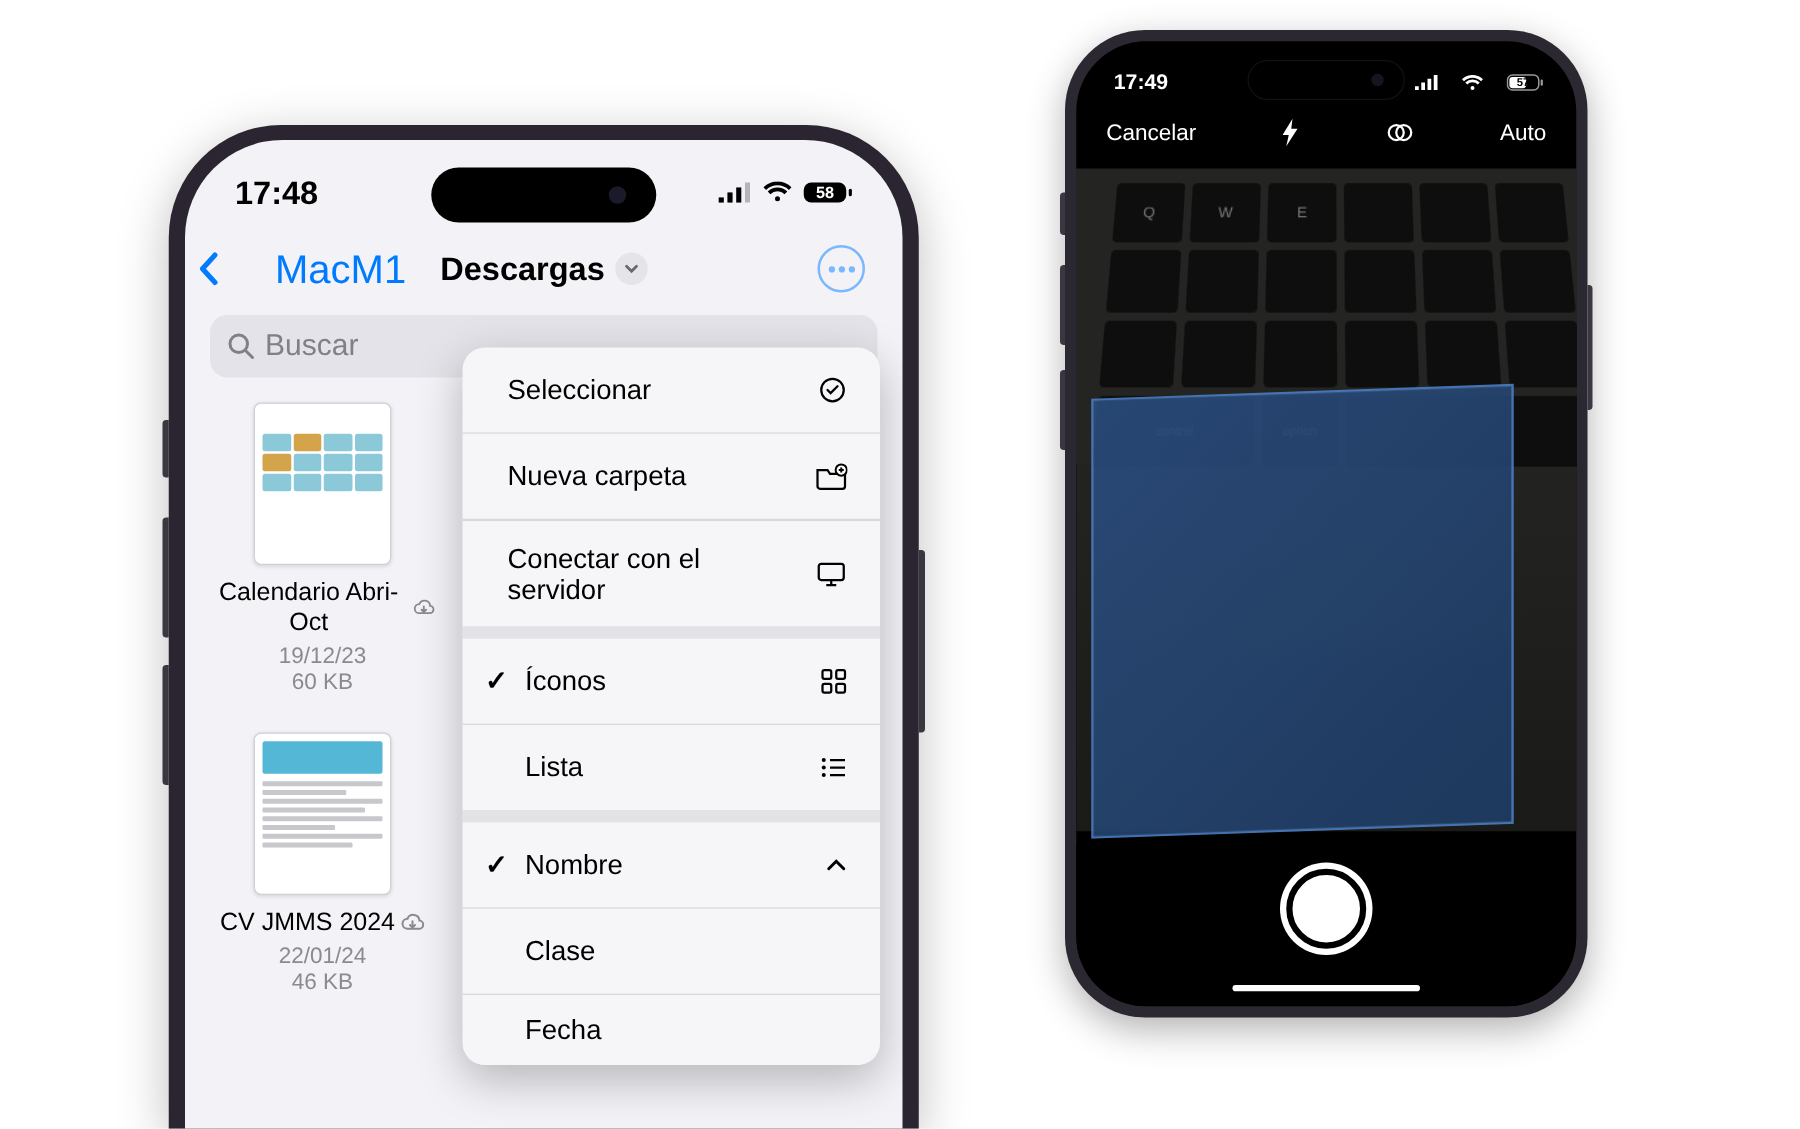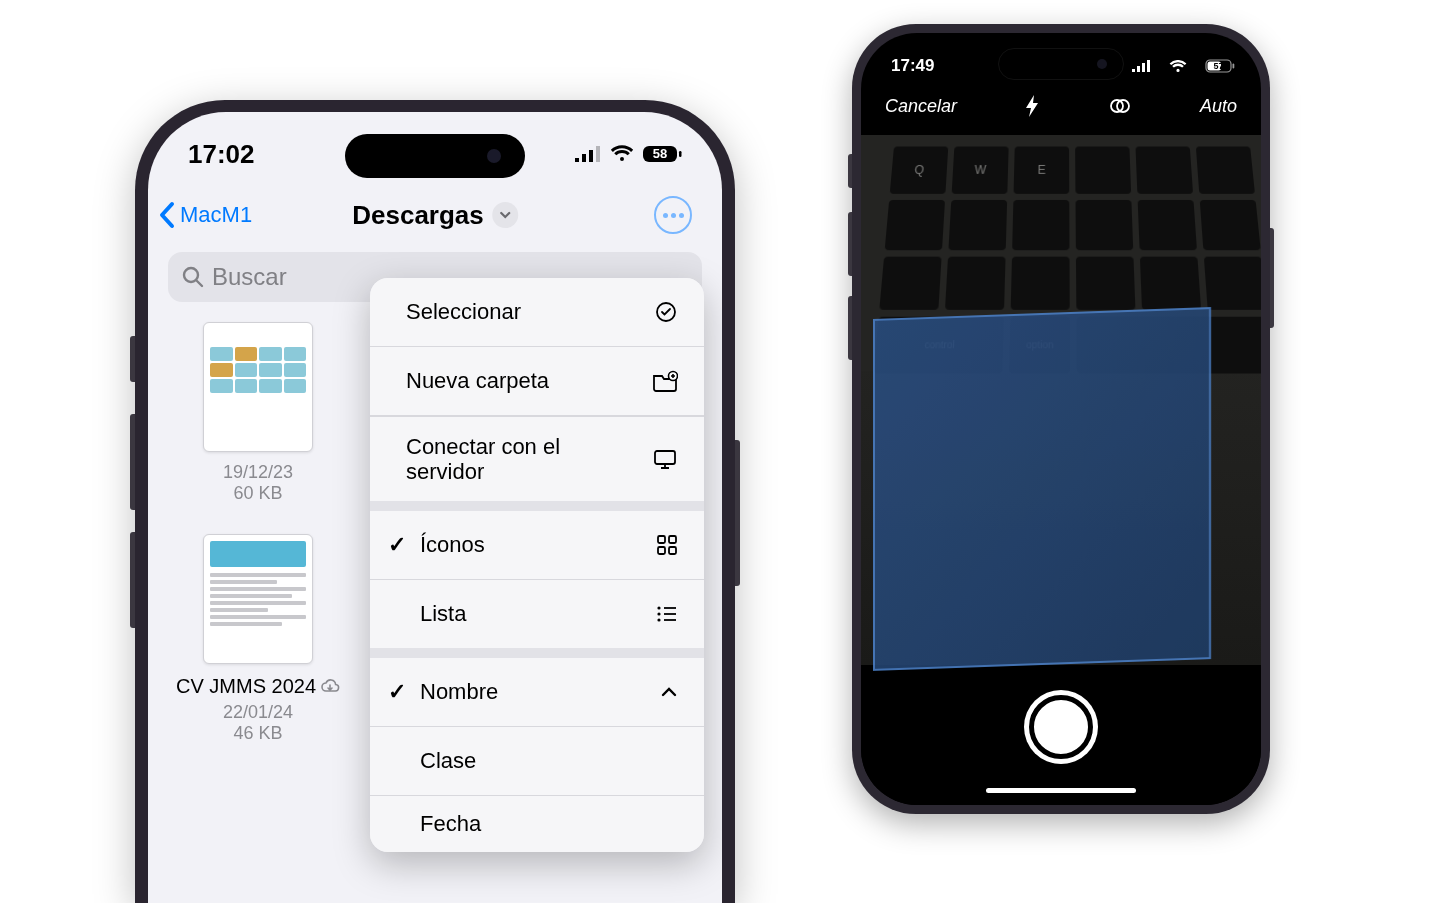--- a/index.html
+++ b/index.html
@@ -38,21 +38,21 @@
     .status1 {
       display:flex; justify-content:space-between; align-items:center;
       padding:14px 40px 0 40px; height:70px;
       font-size:26px; font-weight:600;
     }
     .status1-right { display:flex; align-items:center; gap:8px; }
     .nav1 {
       display:flex; align-items:center; justify-content:space-between;
       padding:6px 30px 0 10px; height:60px;
     }
-    .back1 { display:flex; align-items:center; color:#007aff; font-size:22px; cursor:pointer; }
+    .back1 { display:flex; align-items:center; color:#007aff; font-size:32px; cursor:pointer;gap:40px; }
     .title1 { position:absolute; left:50%; transform:translateX(-50%);
               display:flex; align-items:center; gap:8px; font-size:26px; font-weight:600; }
     .title1-chevron {
       width:26px; height:26px; border-radius:50%;
       background:#e4e4e9; display:flex; align-items:center; justify-content:center;
       font-size:14px;
     }
     .more1 {
       width:38px; height:38px; border-radius:50%;
       border:2px solid #79b7ff;
@@ -145,21 +145,21 @@
       display:flex; justify-content:space-between; align-items:center;
       padding:14px 26px 0 30px; height:52px;
       font-size:17px; font-weight:600; color:#fff;
     }
     .status2-right{ display:flex; align-items:center; gap:18px;}
     .toolbar2 {
       display:flex; align-items:center; justify-content:space-between;
       padding:10px 24px 18px 24px;
       color:#fff; font-size:18px;
     }
-    .tool2-btn{ cursor:pointer;font-style:italic; }
+    .tool2-btn{ cursor:pointer; }
     .viewfinder2{
       position:relative; height:530px;
       background:linear-gradient(180deg,#2a2a28 0%,#1a1a18 100%);
     }
     .keys2{
       position:absolute; top:0; left:0; right:0; height:220px;
       background:#242422;
       display:grid; grid-template-columns:repeat(6,1fr); gap:6px;
       padding:12px 12px 12px 34px;
       transform:perspective(600px) rotateX(18deg); transform-origin:top;
@@ -199,21 +199,21 @@
 
 <div class="phone1-frame">
   <div class="side-btn1a"></div>
   <div class="side-btn1b"></div>
   <div class="side-btn1c"></div>
   <div class="side-btn1r"></div>
   <div class="phone1-inner">
     <div class="dynamic-island1"></div>
 
     <div class="status1">
-      <span>17:02</span>
+      <span>17:48</span>
       <div class="status1-right">
         <span class="ic">
           <svg width="28" height="18" viewBox="0 0 28 18">
               <path fill="#9a9a9c" d="M1 13h4v4H1zM8 9h4v8H8z"></path>
               <path fill="#000" d="M15 5h4v12h-4zM22 1h4v16h-4z" opacity=".25"></path>
               <path fill="#000" d="M1 13h4v4H1zM8 9h4v8H8zM15 5h4v12h-4z"></path>
             </svg>
         </span>
         <span class="ic">
           <svg width="24" height="18" viewBox="0 0 24 18">
@@ -270,20 +270,27 @@
               <div></div>
               <div></div>
               <div></div>
               <div></div>
               <div></div>
               <div></div>
               <div></div>
               <div></div>
               <div></div>
             </div>
+        </div>
+        <div class="file1-name">
+          <span>Calendario Abri-Oct</span>
+          <svg width="20" height="16" viewBox="0 0 20 16">
+              <path fill="none" stroke="#8a8a8f" stroke-width="1.6" d="M6 13a4 4 0 010-8 5 5 0 019.6 1.5A3.2 3.2 0 0115 13z"></path>
+              <path stroke="#8a8a8f" stroke-width="1.6" stroke-linecap="round" d="M10 7v5m-2-2l2 2 2-2"></path>
+            </svg>
         </div>
         <div class="file1-date">19/12/23</div>
         <div class="file1-size">60 KB</div>
       </div>
       <div class="file1-card">
         <div class="thumb1">
           <div class="thumb1-cv-header"></div>
           <div class="thumb1-cv-line"></div>
             <div class="thumb1-cv-line" style="width:70%"></div>
           <div class="thumb1-cv-line"></div>

